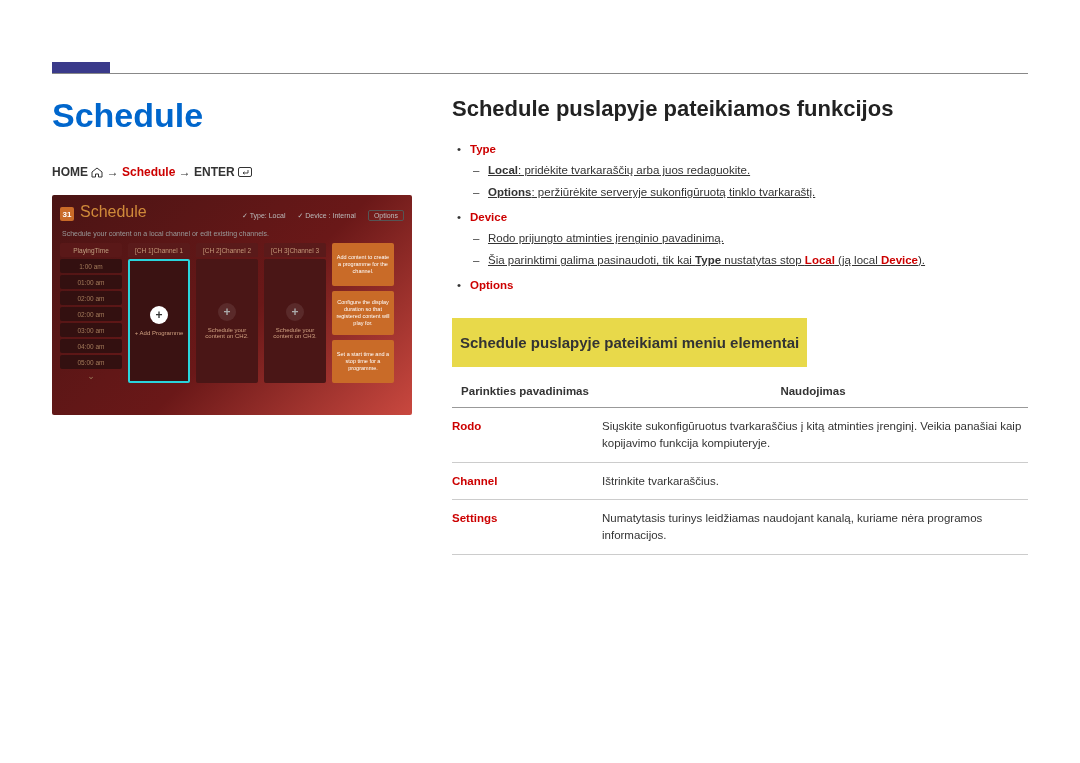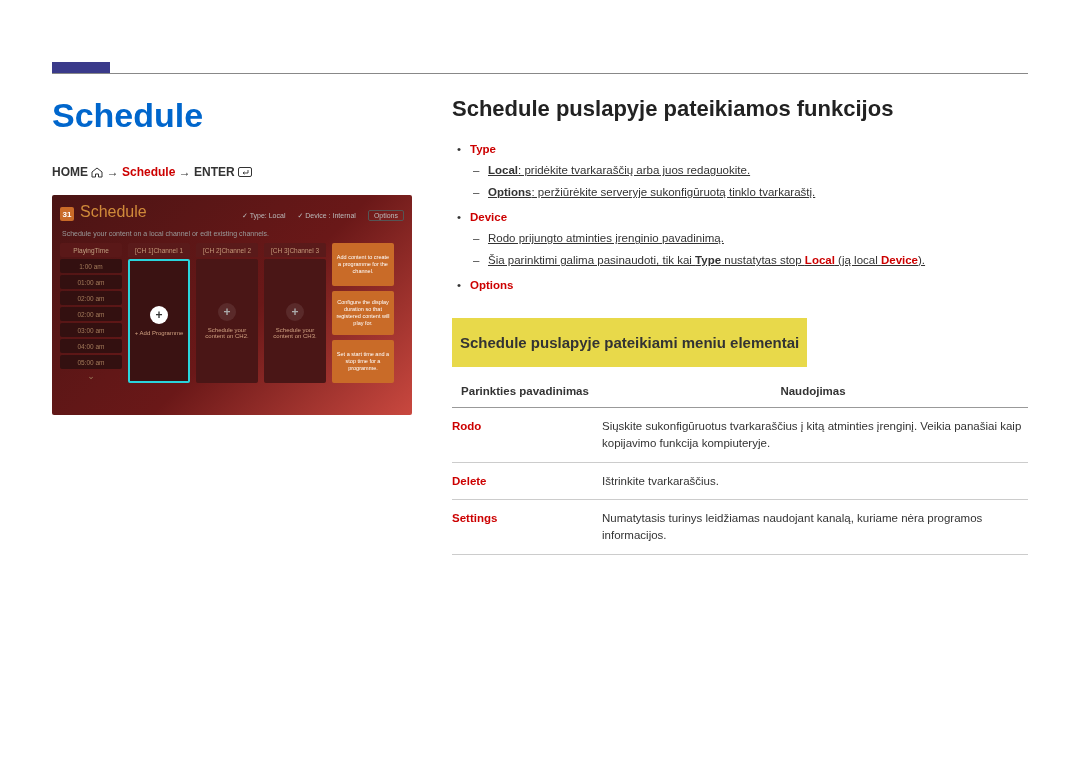--- a/index.html
+++ b/index.html
@@ -166,21 +166,21 @@
         <th>Parinkties pavadinimas</th>
         <th>Naudojimas</th>
       </tr>
     </thead>
     <tbody>
       <tr>
         <td class="name">Rodo</td>
         <td>Siųskite sukonfigūruotus tvarkaraščius į kitą atminties įrenginį. Veikia panašiai kaip kopijavimo funkcija kompiuteryje.</td>
       </tr>
       <tr>
-        <td class="name">Delete</td>
+        <td class="name">Channel</td>
         <td>Ištrinkite tvarkaraščius.</td>
       </tr>
       <tr>
         <td class="name">Settings</td>
         <td>Numatytasis turinys leidžiamas naudojant kanalą, kuriame nėra programos informacijos.</td>
       </tr>
     </tbody>
   </table>
 </div>
 

